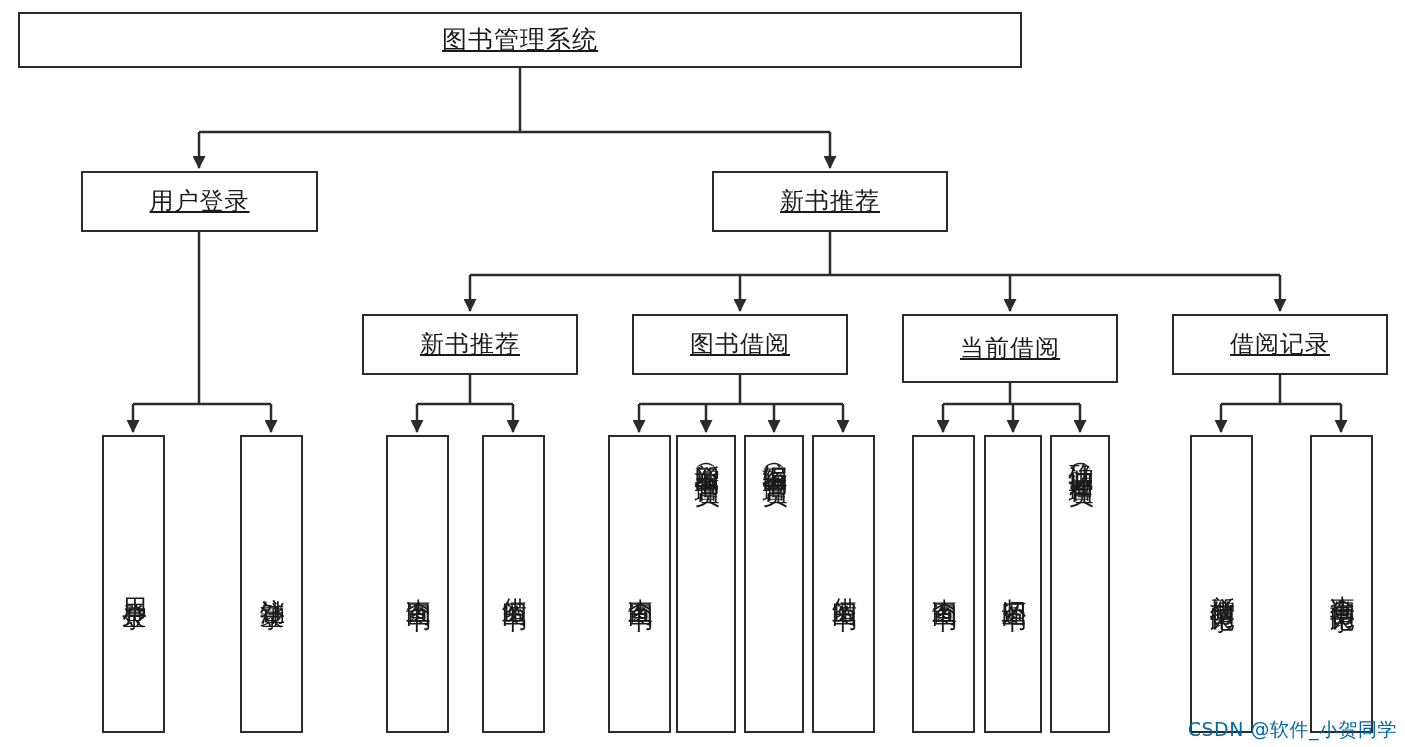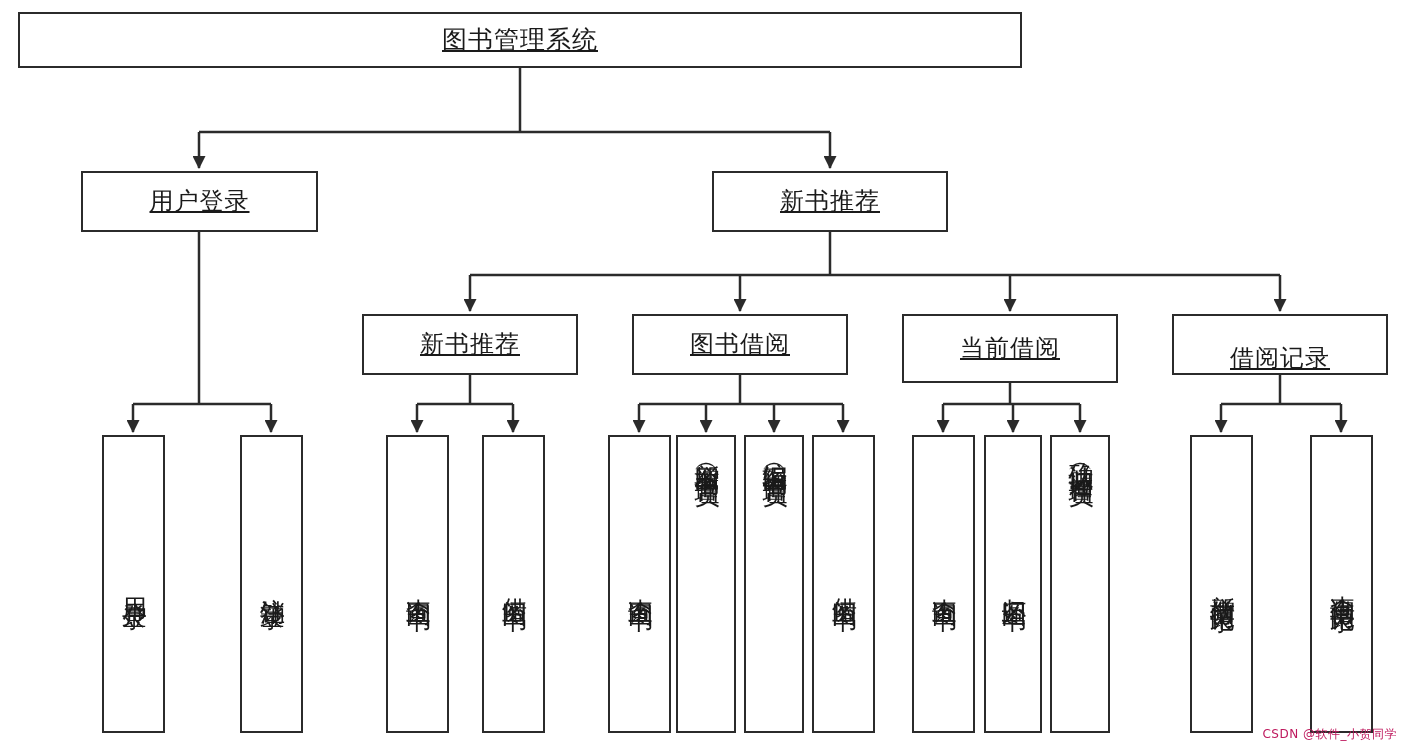--- a/index.html
+++ b/index.html
@@ -71,22 +71,22 @@
   }
   .vwrap.topalign {
     align-items: flex-start;
     padding-top: 6px;
     box-sizing: border-box;
   }
   #watermark {
     position: absolute;
     right: 8px;
     bottom: 4px;
-    font-size: 12px;
-    color: #be185d;
+    font-size: 19px;
+    color: #0369a1;
     letter-spacing: 0.5px;
     white-space: nowrap;
     font-family: "DejaVu Sans", "Liberation Sans", sans-serif;
   }
 </style>
 </head>
 <body>
 
 <div id="diagram-root">
 
@@ -153,21 +153,21 @@
 
   <div class="node node-h" style="left:632px; top:314px; width:216px; height:61px;">
     <span>图书借阅</span>
   </div>
   <div class="node node-h" style="left:362px; top:314px; width:216px; height:61px;">
     <span>新书推荐</span>
   </div>
   <div class="node node-h" style="left:902px; top:314px; width:216px; height:69px;">
     <span>当前借阅</span>
   </div>
-  <div class="node node-h" style="left:1172px; top:314px; width:216px; height:61px;align-items:flex-end;">
+  <div class="node node-h" style="left:1172px; top:314px; width:216px; height:61px;">
     <span>借阅记录</span>
   </div>
 
   <div class="node node-v" style="left:102px; top:435px; width:63px; height:298px;">
     <span class="vwrap">
         <span class="vtext">用户登录</span>
       </span>
   </div>
   <div class="node node-v" style="left:240px; top:435px; width:63px; height:298px;">
     <span class="vwrap">

